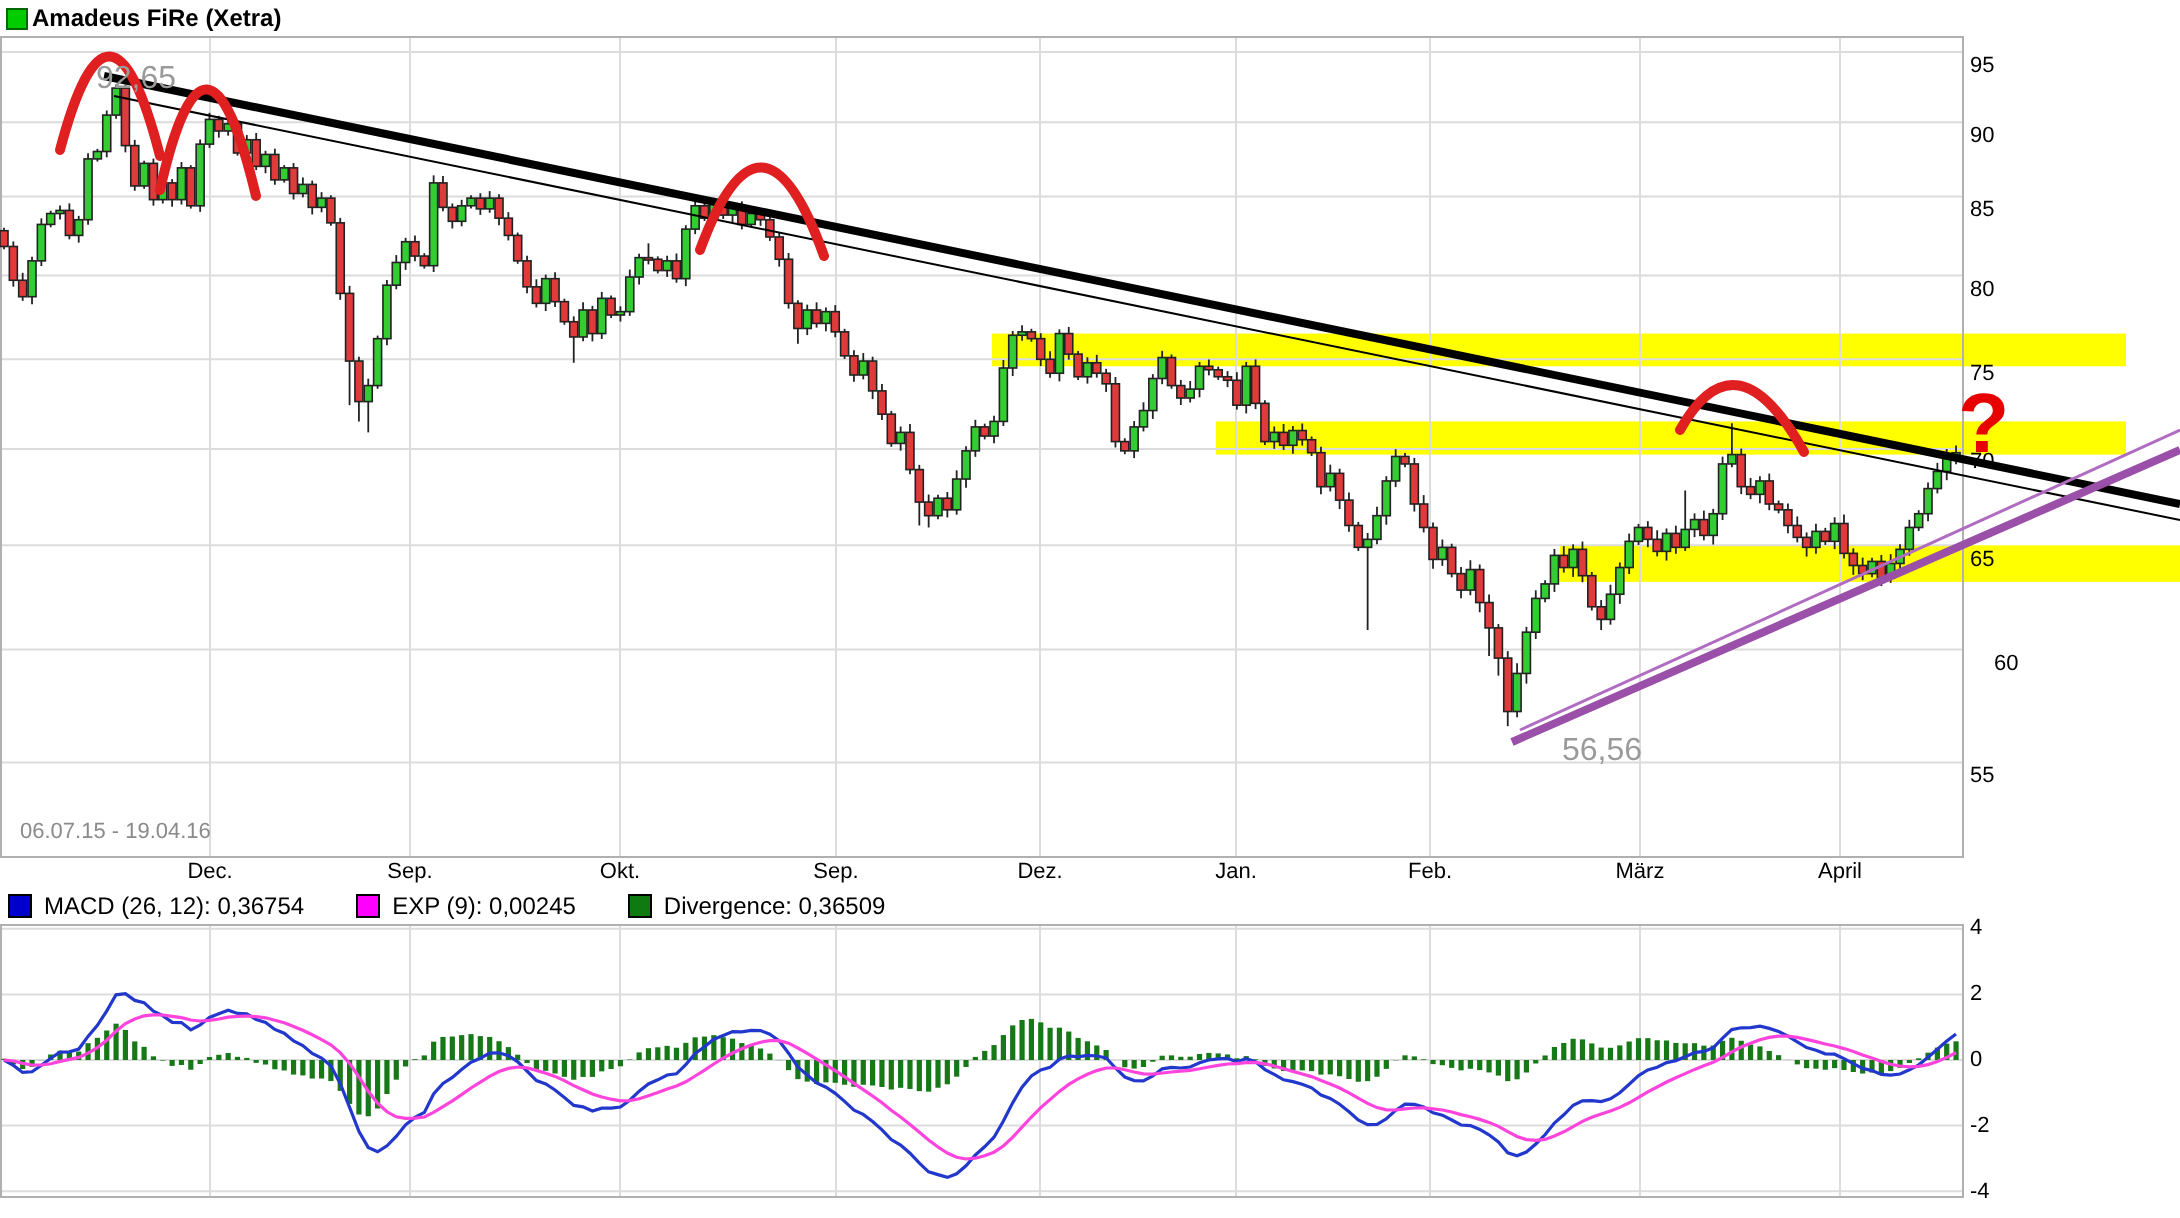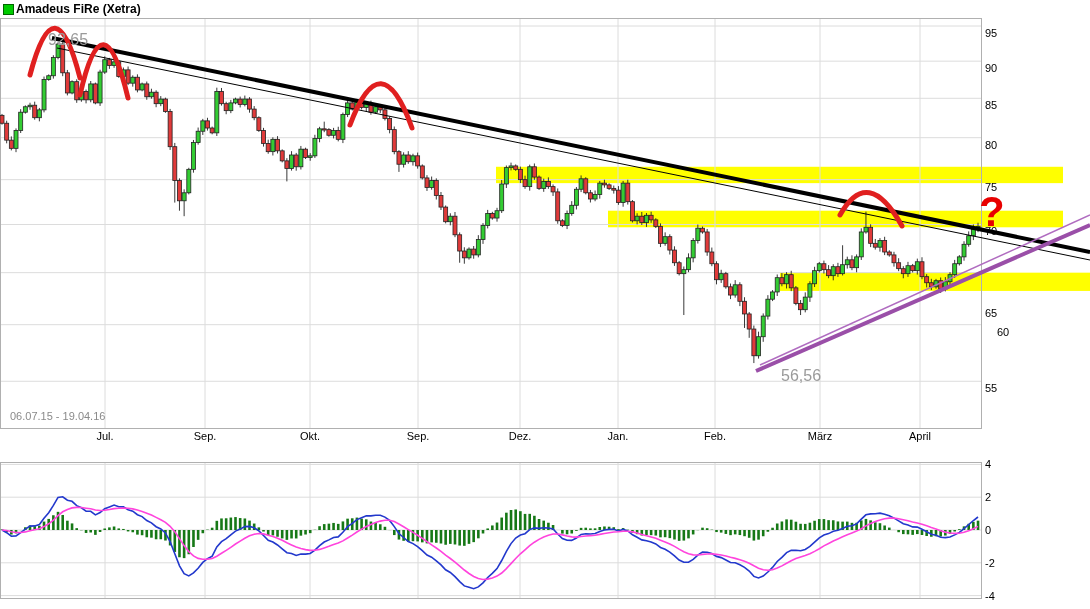--- a/index.html
+++ b/index.html
@@ -710,36 +710,50 @@
   <span class="abs gray-lbl" id="low-label" style="left: 740px; top: 367px; padding-left: 41px;">56,56</span>
   <span class="abs qmark">?</span>
 
   <div id="price-ticks">
       <span class="abs tick" style="left: 985px; top: 27px;">95</span>
       <span class="abs tick" style="left: 985px; top: 62.1437px;">90</span>
       <span class="abs tick" style="left: 985px; top: 99.2967px;">85</span>
       <span class="abs tick" style="left: 985px; top: 138.703px;">80</span>
       <span class="abs tick" style="left: 985px; top: 180.653px;">75</span>
       <span class="abs tick" style="left: 985px; top: 225.498px;">70</span>
-      <span class="abs tick" style="left: 985px; top: 273.668px; margin-top: 33px;">65</span>
+      <span class="abs tick" style="left: 985px; top: 273.668px;">65</span>
       <span class="abs tick" style="left: 985px; top: 325.696px; padding-left: 12px;">60</span>
       <span class="abs tick" style="left: 985px; top: 382.253px;">55</span>
     </div>
   <div id="month-labels">
-      <span class="abs month" style="left: 105px;">Jul.</span>
+      <span class="abs month" style="left: 105px;">Dec.</span>
       <span class="abs month" style="left: 205px;">Sep.</span>
       <span class="abs month" style="left: 310px;">Okt.</span>
       <span class="abs month" style="left: 418px;">Sep.</span>
       <span class="abs month" style="left: 520px;">Dez.</span>
       <span class="abs month" style="left: 618px;">Jan.</span>
       <span class="abs month" style="left: 715px;">Feb.</span>
       <span class="abs month" style="left: 820px;">März</span>
       <span class="abs month" style="left: 920px;">April</span>
     </div>
   <div id="macd-ticks">
       <span class="abs tick" style="left: 985px; top: 458.4px;">4</span>
       <span class="abs tick" style="left: 985px; top: 491.2px;">2</span>
       <span class="abs tick" style="left: 985px; top: 524px;">0</span>
       <span class="abs tick" style="left: 985px; top: 556.8px;">-2</span>
       <span class="abs tick" style="left: 985px; top: 589.6px;">-4</span>
     </div>
 
+  <div class="abs legend-row" id="legend-row">
+      <span class="legend-item">
+        <span class="legend-sq" style="background: rgb(0, 0, 204);"></span>
+        <span>MACD (26, 12): 0,36754</span>
+      </span>
+      <span class="legend-item">
+        <span class="legend-sq" style="background: rgb(255, 0, 255);"></span>
+        <span>EXP (9): 0,00245</span>
+      </span>
+      <span class="legend-item">
+        <span class="legend-sq" style="background: rgb(15, 122, 15);"></span>
+        <span>Divergence: 0,36509</span>
+      </span>
+    </div>
 </div>
 
 </body></html>

